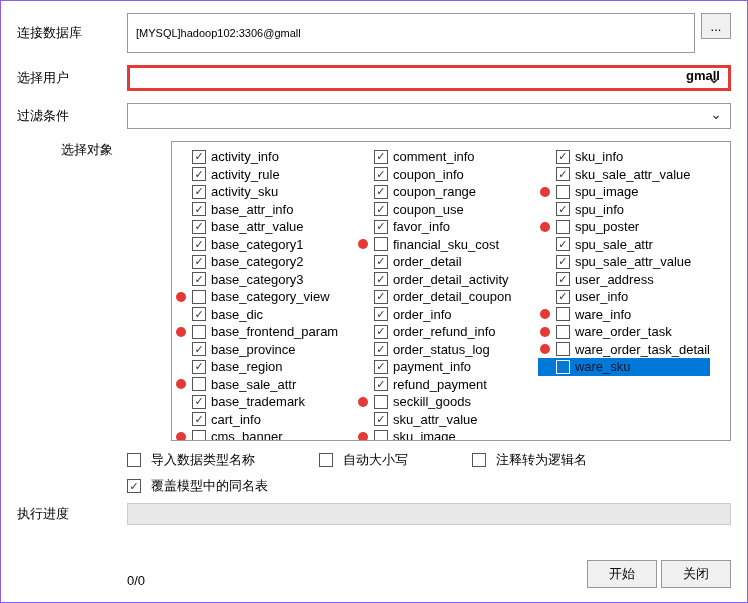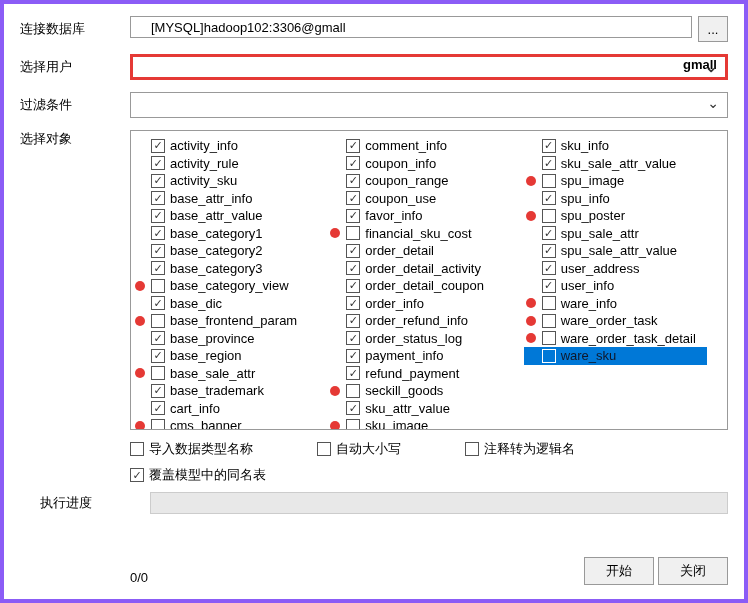--- a/index.html
+++ b/index.html
@@ -1,39 +1,39 @@
 <!DOCTYPE html>
 <html><head>
   <meta charset="utf-8">
   <style>
     * { box-sizing: border-box; margin: 0; padding: 0; }
     body { font-family: "Microsoft YaHei", sans-serif; font-size: 13px; background: #f0f0f0; }
-    .window { width: 748px; height: 603px; background: #fff; border: 4px solid #8b5cf6; position: relative; }
+    .window { width: 748px; height: 603px; background: #fff; border: 1px solid #8b5cf6; position: relative; }
     .content { padding: 12px 16px; }
     .row { display: flex; align-items: center; margin-bottom: 12px; }
     .label { width: 110px; flex-shrink: 0; }
     .control-wrap { flex: 1; display: flex; gap: 6px; }
-    .text-input { flex: 1; height: 22px; border: 1px solid #999; padding: 0 20px; font-size: 13px; }
+    .text-input { flex: 1; height: 40px; border: 1px solid #999; padding: 0 8px; font-size: 11px; }
     .browse-btn { width: 30px; height: 26px; border: 1px solid #999; background: #f0f0f0; cursor: pointer; font-size: 13px; }
     .select-input { flex: 1; height: 26px; border: 1px solid #999; padding: 0 8px; font-size: 13px; position: relative; background: #fff; text-align: right; }
     .select-input::after { content: "⌄"; position: absolute; right: 8px; top: 2px; font-size: 14px; color: #333; }
     .highlighted-select { border: 3px solid #e53935; font-weight: bold; }
-    .object-row { display: flex; align-items: flex-start; margin-bottom: 10px; }
+    .object-row { display: flex; align-items: flex-start; margin-bottom: 10px; margin-left: 44px; }
     .list-box { flex: 1; border: 1px solid #999; padding: 6px 20px 6px 2px; height: 300px; overflow: hidden; }
     .list-columns { display: flex; gap: 12px; }
     .list-col { flex: 1; }
     .list-item { display: flex; align-items: center; height: 17.5px; font-size: 13px; position: relative; padding-left: 18px; }
     .dot { position: absolute; left: 2px; width: 10px; height: 10px; border-radius: 50%; background: #e53935; }
     .chk { width: 14px; height: 14px; border: 1px solid #555; margin-right: 5px; display: flex; align-items: center; justify-content: center; font-size: 11px; flex-shrink: 0; }
     .chk.checked::before { content: "✓"; color: #333; line-height: 1; }
     .item-selected { background: #0078d7; color: #0f172a; }
     .item-text { white-space: nowrap; }
     .options-row { margin-left: 110px; display: flex; gap: 64px; margin-bottom: 8px; }
-    .opt-check { display: flex; align-items: center; }
-    .progress-row { display: flex; align-items: center; margin-top: 8px; margin-left: 20px; }
+    .opt-check { display: flex; align-items: center; gap: 5px; }
+    .progress-row { display: flex; align-items: center; margin-top: 8px; }
     .progress-bar { flex: 1; height: 22px; background: #e8e8e8; border: 1px solid #ccc; }
     .footer { position: absolute; bottom: 14px; left: 16px; right: 16px; display: flex; align-items: flex-end; }
     .counter { margin-left: 110px; }
     .btn-group { margin-left: auto; display: flex; gap: 4px; }
     .btn { width: 70px; height: 28px; border: 1px solid #999; background: #f0f0f0; cursor: pointer; font-size: 13px; }
   </style>
 </head>
 <body>
 
 <div class="window">

